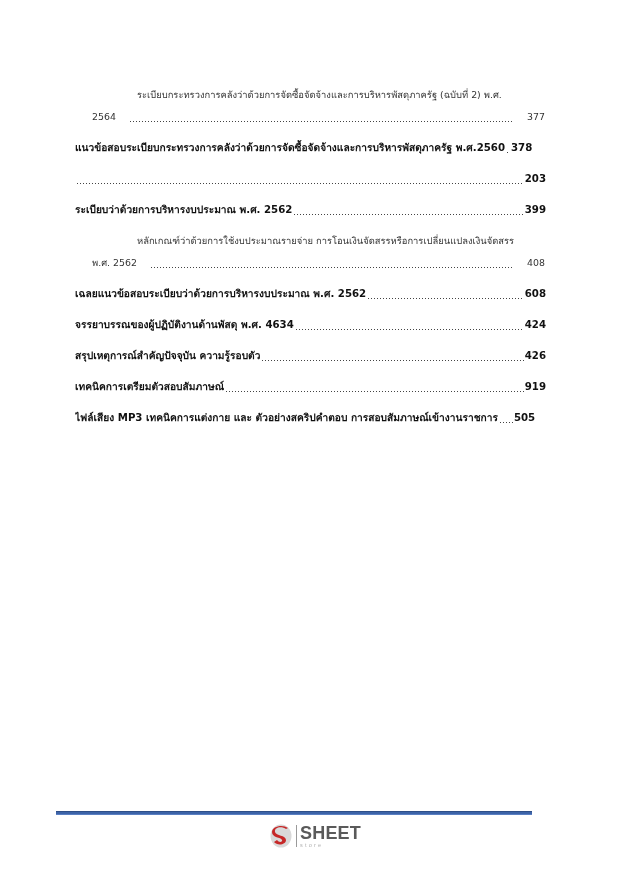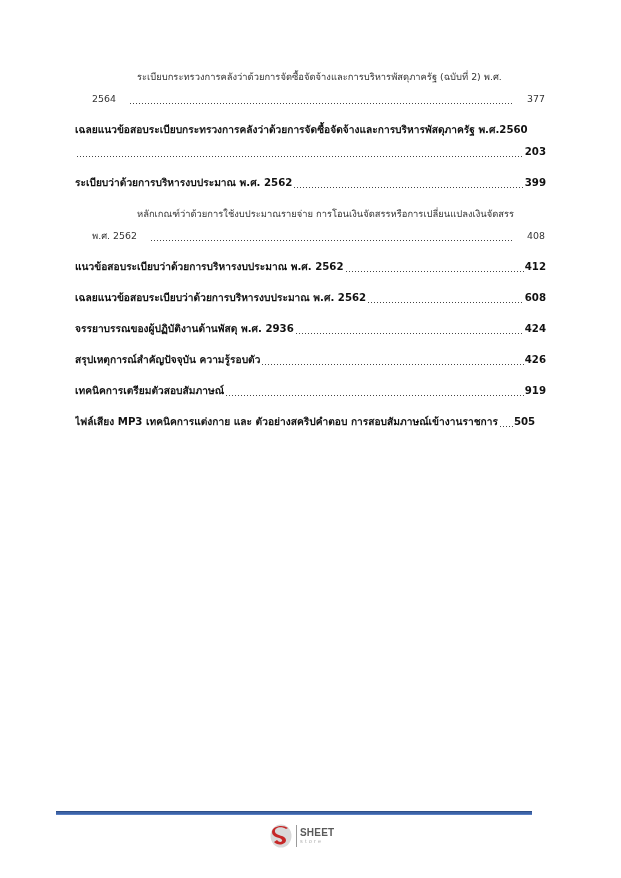--- a/index.html
+++ b/index.html
@@ -1,21 +1,21 @@
 <!DOCTYPE html>
 <html><head>
   <meta charset="utf-8">
   <style>
     html, body { margin: 0; padding: 0; background: #ffffff; }
     body {
       width: 621px; height: 878px; position: relative; overflow: hidden;
       font-family: "DejaVu Sans", "Liberation Sans", sans-serif;
       color: #1a1a1a;
     }
-    .toc { position: absolute; left: 75px; top: 66px; width: 471px; text-align: center; }
+    .toc { position: absolute; left: 75px; top: 84px; width: 471px; text-align: center; }
     .entry { position: relative; }
     .row {
       display: flex; align-items: baseline; white-space: nowrap;
       height: 22px; line-height: 22px;
     }
     .l1 .row { font-size: 10.2px; font-weight: bold; color: #111; }
     .l1 { margin-bottom: 9px; }
     .l2 { margin-bottom: 9px; }
     .l2 .row { font-size: 9.4px; font-weight: normal; color: #333; }
     .l2 .first { padding-left: 62px; }
@@ -34,21 +34,21 @@
       box-sizing: border-box;
     }
     .logo {
       position: absolute; left: 270px; top: 822px; height: 28px;
       display: flex; align-items: center;
     }
     .logo-mark { width: 22px; height: 24px; }
     .logo-sep { width: 1px; height: 22px; background: #9a9a9a; margin: 0 3px 0 4px; }
     .logo-text { display: flex; flex-direction: column; line-height: 1; }
     .logo-main {
-      font-family: "Liberation Sans", sans-serif; font-weight: bold; font-size: 10px;
+      font-family: "Liberation Sans", sans-serif; font-weight: bold; font-size: 18px;
       color: #5a5a5a; letter-spacing: 0.2px;
     }
     .logo-sub {
       font-family: "Liberation Sans", sans-serif; font-size: 5.5px; color: #b0b0b0;
       letter-spacing: 2.2px; margin-top: 1px;
     }
   </style>
 </head>
 <body>
 
@@ -58,25 +58,29 @@
     <div class="row first">
       <span class="title">ระเบียบกระทรวงการคลังว่าด้วยการจัดซื้อจัดจ้างและการบริหารพัสดุภาครัฐ (ฉบับที่ 2) พ.ศ.</span>
     </div>
     <div class="row cont">
       <span class="title">2564</span>
       <span class="leader"></span>
       <span class="page">377</span>
     </div>
   </div>
 
+  <div class="entry l1">
+    <div class="row">
+      <span class="title">แนวข้อสอบระเบียบกระทรวงการคลังว่าด้วยการจัดซื้อจัดจ้างและการบริหารพัสดุภาครัฐ พ.ศ.2560</span>
+      <span class="leader" style="flex:0 0 4px"></span>
+      <span class="page">378</span>
+    </div>
+  </div>
 
   <div class="entry l1">
-    <div class="row">
-      <span class="title">เฉลยแนวข้อสอบระเบียบกระทรวงการคลังว่าด้วยการจัดซื้อจัดจ้างและการบริหารพัสดุภาครัฐ พ.ศ.2560</span>
-    </div>
     <div class="row">
       <span class="title"></span>
       <span class="leader"></span>
       <span class="page">203</span>
     </div>
   </div>
 
   <div class="entry l1">
     <div class="row">
       <span class="title">ระเบียบว่าด้วยการบริหารงบประมาณ พ.ศ. 2562</span>
@@ -89,39 +93,32 @@
     <div class="row first">
       <span class="title">หลักเกณฑ์ว่าด้วยการใช้งบประมาณรายจ่าย การโอนเงินจัดสรรหรือการเปลี่ยนแปลงเงินจัดสรร</span>
     </div>
     <div class="row cont">
       <span class="title">พ.ศ. 2562</span>
       <span class="leader"></span>
       <span class="page">408</span>
     </div>
   </div>
 
-  <div class="entry l1">
-    <div class="row">
-      <span class="title">แนวข้อสอบระเบียบว่าด้วยการบริหารงบประมาณ พ.ศ. 2562</span>
-      <span class="leader"></span>
-      <span class="page">412</span>
-    </div>
-  </div>
 
   <div class="entry l1">
     <div class="row">
       <span class="title">เฉลยแนวข้อสอบระเบียบว่าด้วยการบริหารงบประมาณ พ.ศ. 2562</span>
       <span class="leader"></span>
       <span class="page">608</span>
     </div>
   </div>
 
   <div class="entry l1">
     <div class="row">
-      <span class="title">จรรยาบรรณของผู้ปฏิบัติงานด้านพัสดุ พ.ศ. 2936</span>
+      <span class="title">จรรยาบรรณของผู้ปฏิบัติงานด้านพัสดุ พ.ศ. 4634</span>
       <span class="leader"></span>
       <span class="page">424</span>
     </div>
   </div>
 
   <div class="entry l1">
     <div class="row">
       <span class="title">สรุปเหตุการณ์สำคัญปัจจุบัน ความรู้รอบตัว</span>
       <span class="leader"></span>
       <span class="page">426</span>

